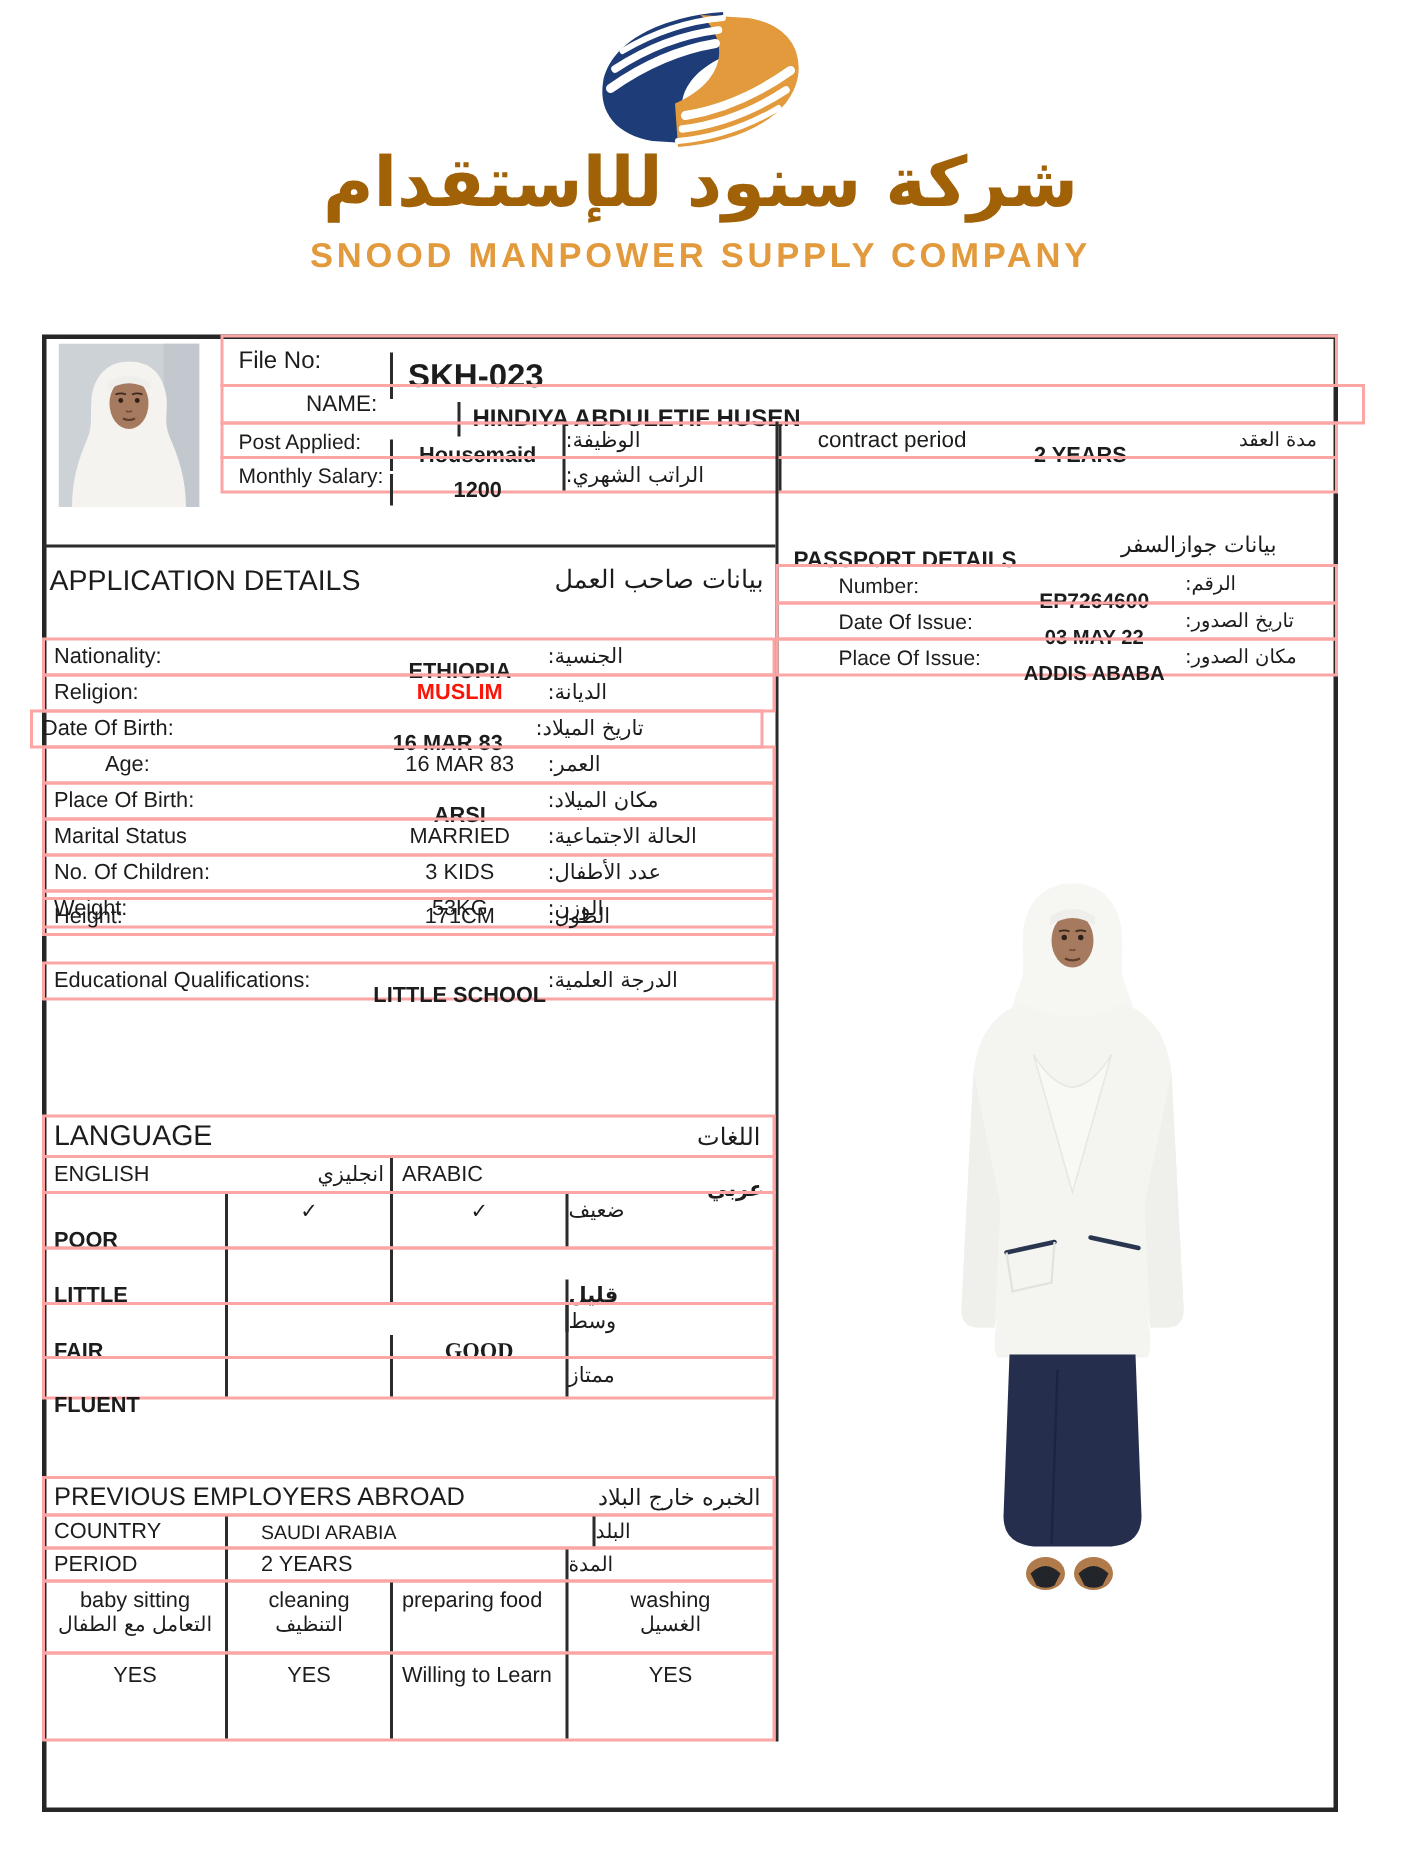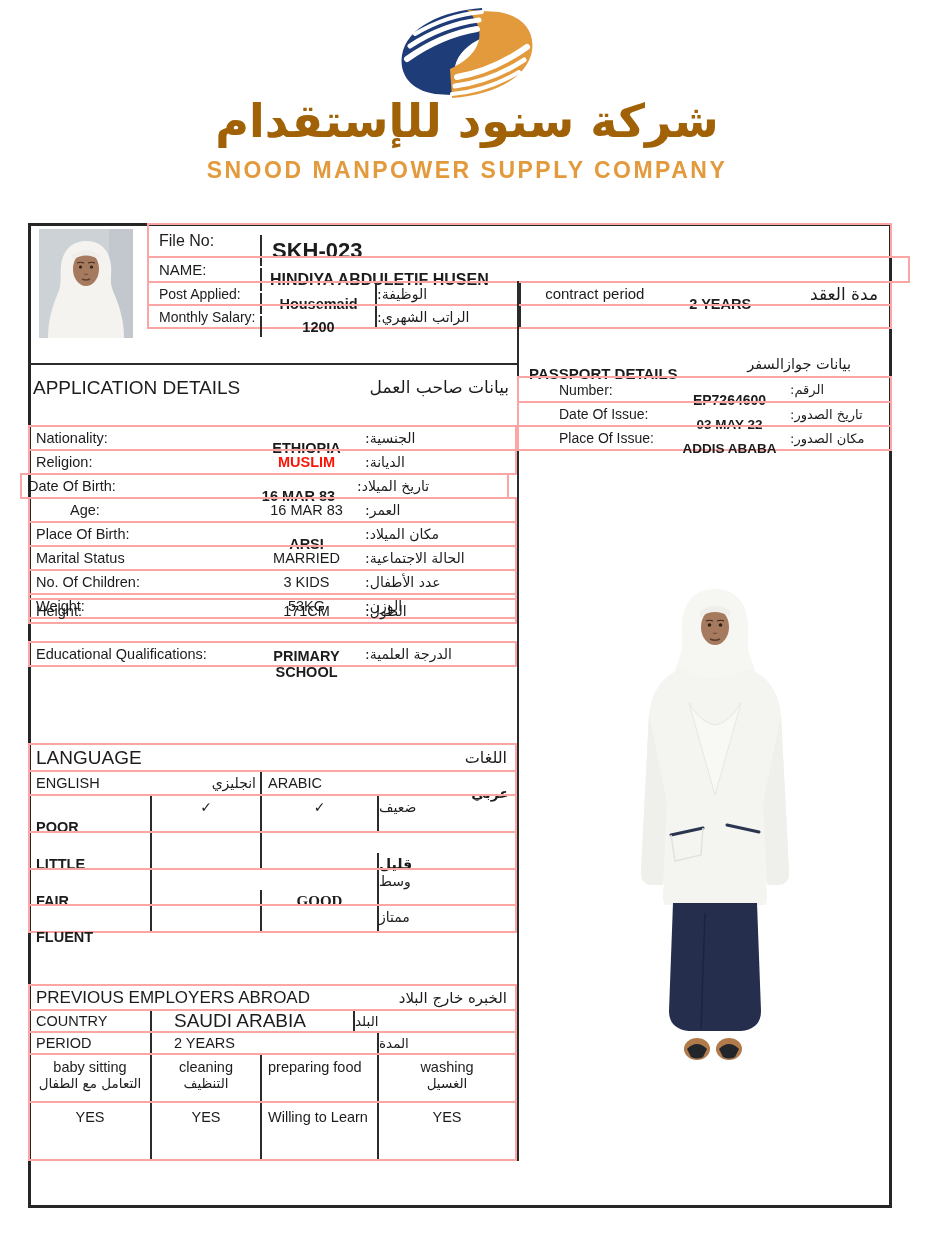--- a/index.html
+++ b/index.html
@@ -61,32 +61,32 @@
     <path d="M38,34 Q41.5,32.5 45,34" stroke="#3a281d" stroke-width="1" fill="none"></path>
     <path d="M49,34 Q52.5,32.5 56,34" stroke="#3a281d" stroke-width="1" fill="none"></path>
     <path d="M45,45 Q47,46 49,45" stroke="#6e4a36" stroke-width="1" fill="none"></path>
     <path d="M43,50 Q47,52 51,50" stroke="#5d3d2c" stroke-width="1.4" fill="none"></path>
   </svg>
 
   <div class="r" style="left:147px;top:223px;width:745px;height:35px;">
     <span style="width:111px;padding-left:10px;font-size:16px;">File No:</span>
     <span class="bl bold" style="flex:1;padding-left:10px;font-size:22px;">SKH-023</span>
   </div>
-  <div class="r" style="left:147px;top:256px;width:763px;height:27px;">
+  <div class="r" style="left:147px;top:256px;width:763px;height:27px;padding-left:45px;">
     <span style="width:111px;padding-left:10px;font-size:15px;">NAME:</span>
     <span class="bl bold" style="flex:1;padding-left:8px;font-size:16px;">HINDIYA ABDULETIF HUSEN</span>
   </div>
   <div class="r" style="left:147px;top:281px;width:745px;height:25px;">
     <span style="width:111px;padding-left:10px;font-size:14px;">Post Applied:</span>
     <span class="bl bold ctr" style="width:115px;font-size:14.5px;">Housemaid</span>
     <span class="bl rgt ar-t" style="width:144px;padding-right:6px;font-size:14px;">الوظيفة:</span>
     <span class="bl" style="flex:1;padding:0;">
       <span class="ctr" style="width:40%;font-size:15px;">contract period</span>
       <span class="ctr bold" style="width:28%;font-size:14.5px;">2 YEARS</span>
-      <span class="rgt ar-t" style="flex:1;padding-right:12px;font-size:17px;">مدة العقد</span>
+      <span class="rgt ar-t" style="flex:1;padding-right:12px;font-size:13px;">مدة العقد</span>
     </span>
   </div>
   <div class="r" style="left:147px;top:304px;width:745px;height:25px;">
     <span style="width:111px;padding-left:10px;font-size:14px;">Monthly Salary:</span>
     <span class="bl bold ctr" style="width:115px;font-size:14.5px;">1200</span>
     <span class="bl rgt ar-t" style="width:144px;padding-right:6px;font-size:14px;">الراتب الشهري:</span>
     <span class="bl" style="flex:1;"></span>
   </div>
 
   <div class="abs" style="left:517px;top:281px;width:2px;height:880px;background:#2b2b2b;"></div>
@@ -136,21 +136,21 @@
     <span class="ctr" style="flex:1;font-size:14.5px;">53KG</span>
     <span class="rgt ar-t" style="width:150px;padding-right:6px;font-size:14px;">الوزن:</span>
   </div>
   <div class="r" style="left:28px;top:598px;width:489px;height:26px;">
     <span style="width:218px;padding-left:6px;font-size:14.5px;">Height:</span>
     <span class="ctr" style="flex:1;font-size:14.5px;">171CM</span>
     <span class="rgt ar-t" style="width:150px;padding-right:6px;font-size:14px;">الطول:</span>
   </div>
   <div class="r" style="left:28px;top:641px;width:489px;height:26px;">
     <span style="width:218px;padding-left:6px;font-size:14.5px;">Educational Qualifications:</span>
-    <span class="ctr bold" style="flex:1;font-size:14.5px;">PRIMARY  SCHOOL</span>
+    <span class="ctr bold" style="flex:1;font-size:14.5px;">LITTLE  SCHOOL</span>
     <span class="rgt ar-t" style="width:150px;padding-right:6px;font-size:14px;">الدرجة العلمية:</span>
   </div>
 
   <div class="sec-head" style="left:517px;top:351px;width:375px;height:25px;align-items:center;">
     <span class="bold" style="font-size:15px;padding-left:12px;">PASSPORT DETAILS</span>
     <span class="ar-t" style="font-size:14.5px;padding-right:41px;text-align:center;">بيانات جوازالسفر</span>
   </div>
   <div class="r" style="left:517px;top:376px;width:375px;height:27px;">
     <span style="width:150px;padding-left:40px;font-size:14px;">Number:</span>
     <span class="ctr bold" style="flex:1;font-size:14px;">EP7264600</span>
@@ -205,21 +205,21 @@
     <span class="bl ctr" style="width:117px;font-size:14px;"></span>
     <span class="bl rgt ar-t" style="flex:1;padding-right:8px;font-size:14px;">ممتاز</span>
   </div>
 
   <div class="r" style="left:28px;top:984px;width:489px;height:27px;justify-content:space-between;">
     <span style="font-size:17px;padding-left:6px;">PREVIOUS  EMPLOYERS  ABROAD</span>
     <span class="ar-t" style="font-size:15px;padding-right:8px;">الخبره خارج البلاد</span>
   </div>
   <div class="r" style="left:28px;top:1009px;width:489px;height:24px;">
     <span style="width:120px;padding-left:6px;font-size:14.5px;">COUNTRY</span>
-    <span class="bl" style="width:203px;padding-left:22px;font-size:19px;">SAUDI ARABIA</span>
+    <span class="bl" style="width:245px;padding-left:22px;font-size:13px;">SAUDI ARABIA</span>
     <span class="bl rgt ar-t" style="flex:1;padding-right:8px;font-size:13.5px;">البلد</span>
   </div>
   <div class="r" style="left:28px;top:1031px;width:489px;height:24px;">
     <span style="width:120px;padding-left:6px;font-size:14.5px;">PERIOD</span>
     <span class="bl" style="width:227px;padding-left:22px;font-size:14.5px;">2 YEARS</span>
     <span class="bl rgt ar-t" style="flex:1;padding-right:8px;font-size:13.5px;">المدة</span>
   </div>
   <div class="r" style="left:28px;top:1053px;width:489px;height:50px;">
     <span class="ctr" style="width:120px;flex-direction:column;justify-content:flex-start;padding-top:4px;">
       <span style="font-size:14.5px;">baby sitting</span>

